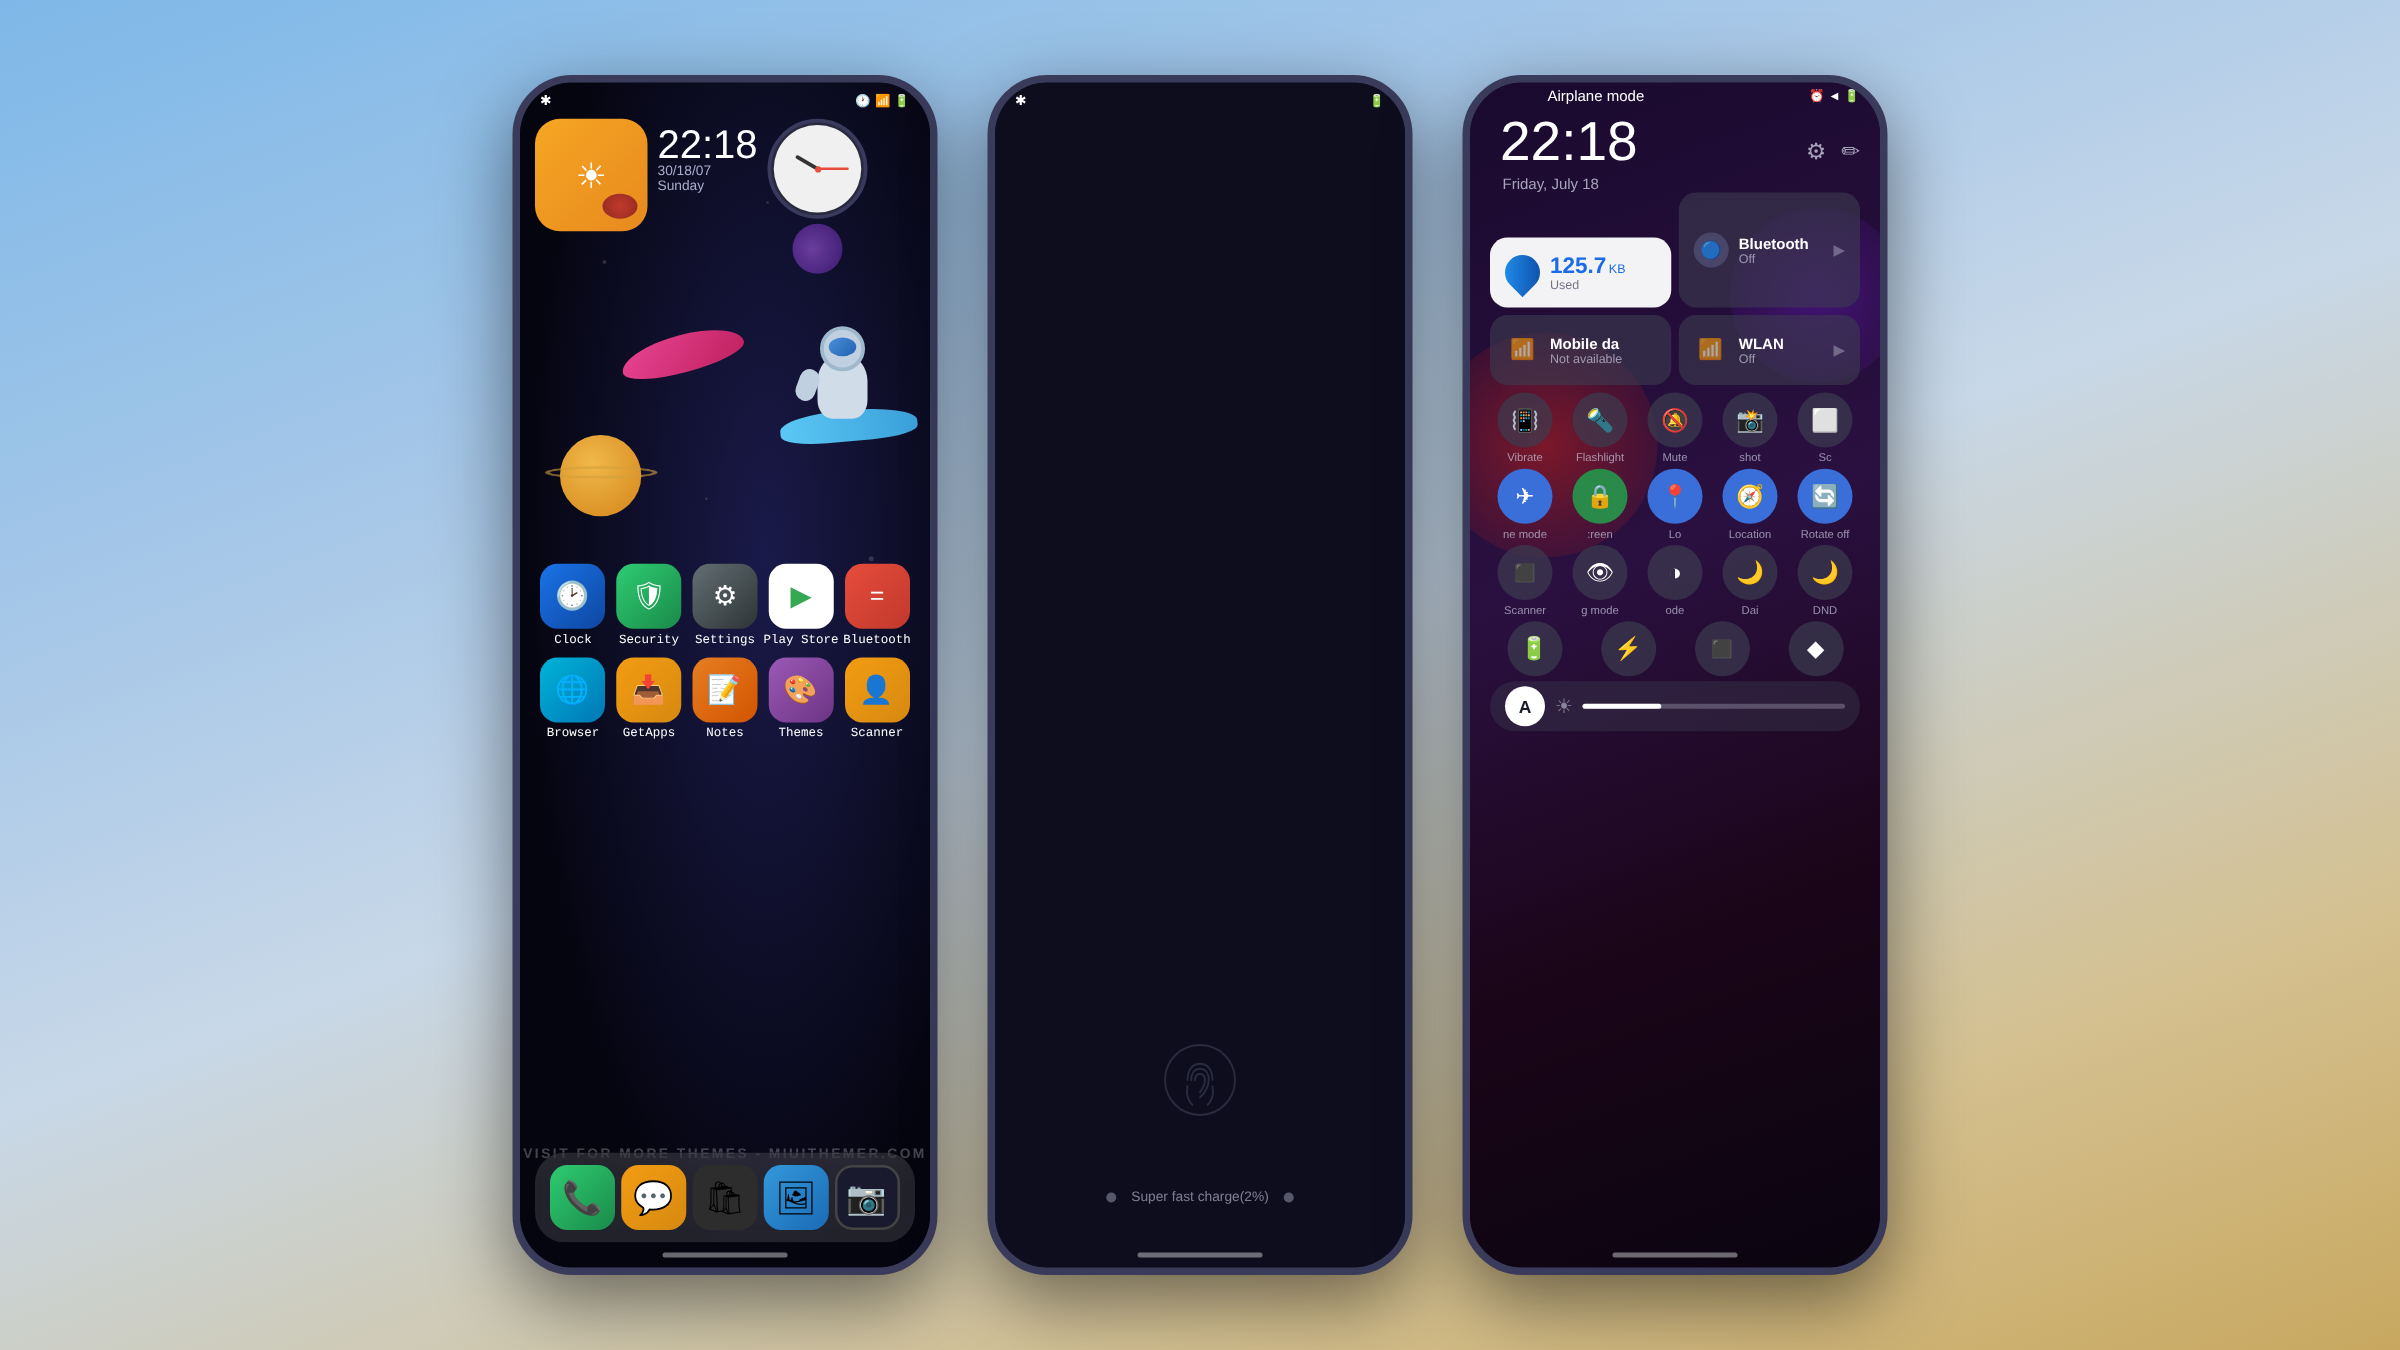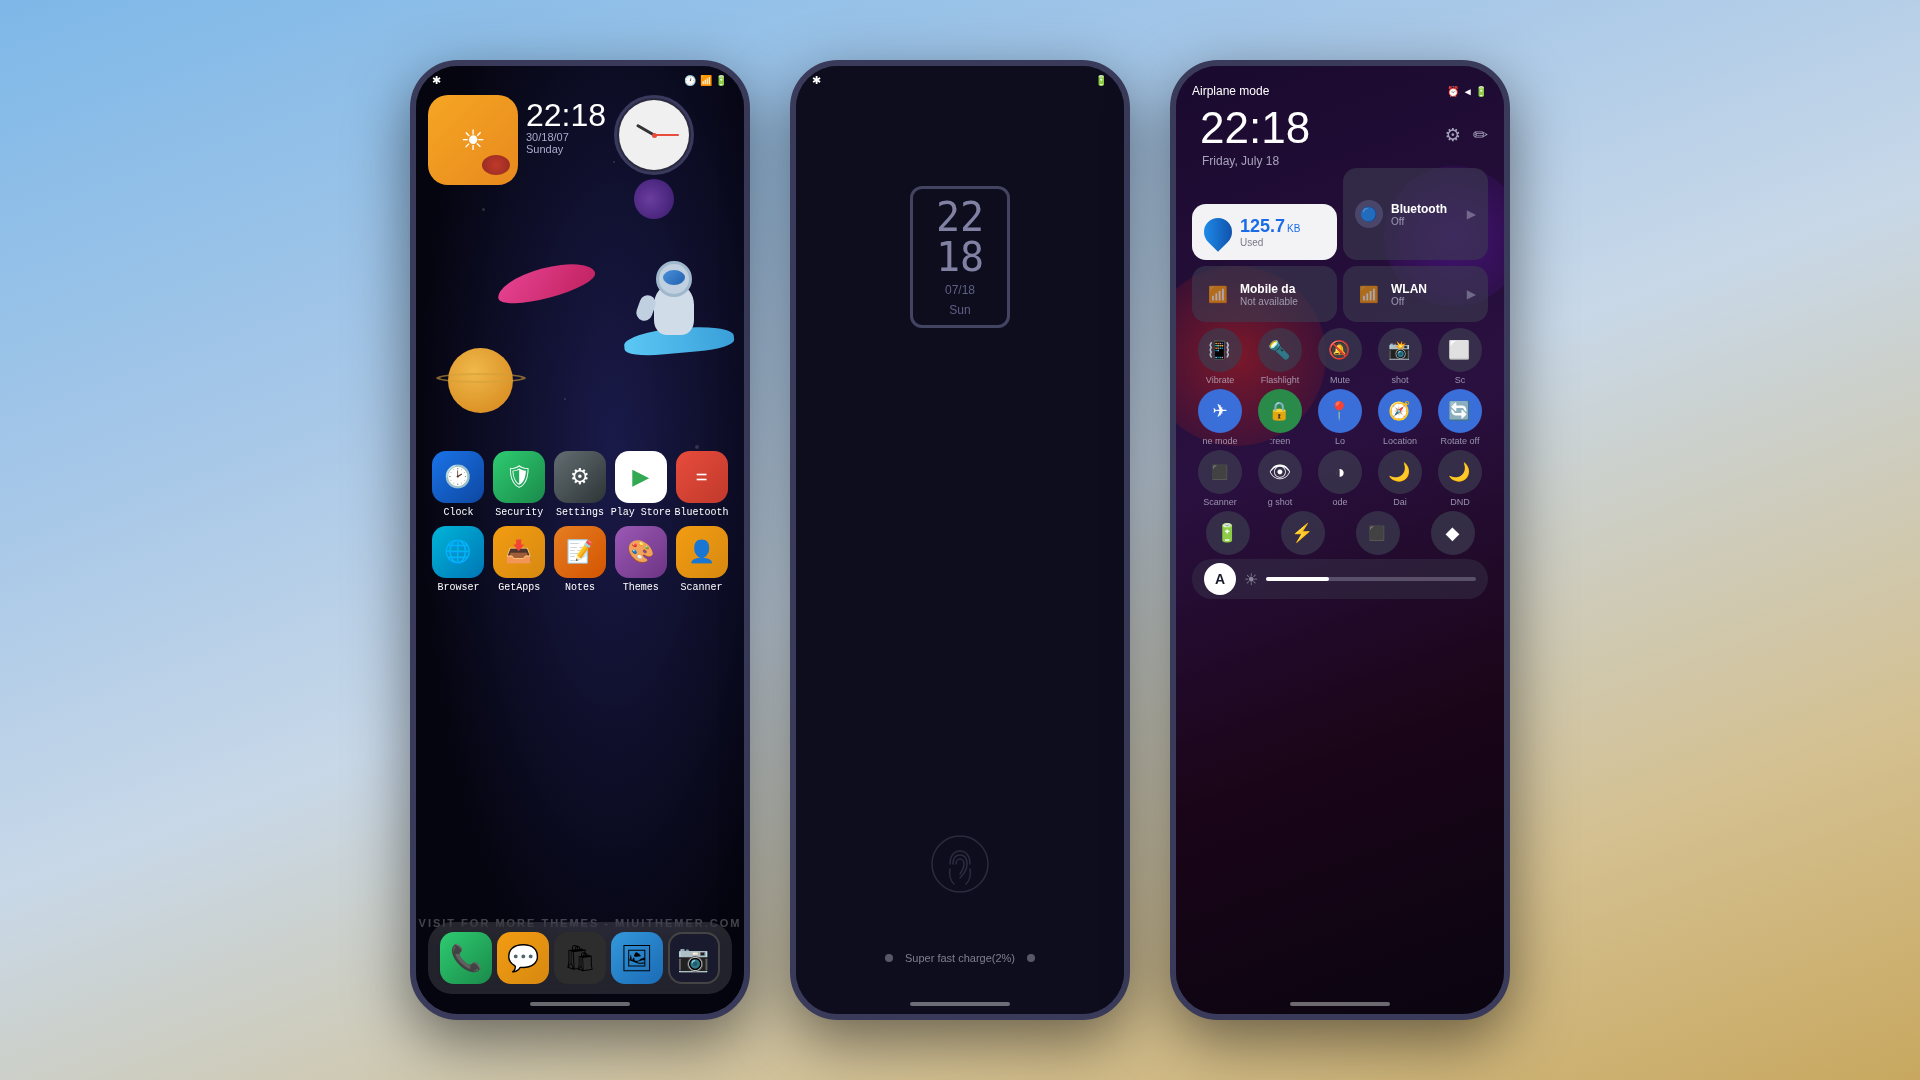--- a/index.html
+++ b/index.html
@@ -405,23 +405,24 @@
     .cc-container {
       position: relative;
       z-index: 5;
       padding: 0 8px;
     }
 
     .cc-status-bar {
       display: flex;
       justify-content: space-between;
       align-items: center;
-      padding: 18px 8px 4px;
+      padding: 4px 8px 4px;
       color: white;
       font-size: 11px;
+      margin-left: 46px;
     }
 
     .cc-airplane-label {
       color: white;
       font-size: 12px;
     }
 
     .cc-time-large {
       color: white;
       font-size: 44px;
@@ -767,28 +768,20 @@
   <div class="phone-screen">
     <div class="phone2-bg"></div>
 
     <div class="status-bar">
       <span>✱</span>
       <div class="status-icons">
         <span>🔋</span>
       </div>
     </div>
 
-    <div class="lock-clock">
-      <div class="lock-clock-display">
-        <div class="lock-time-hours">22</div>
-        <div class="lock-time-mins">18</div>
-        <div class="lock-date">07/18</div>
-        <div class="lock-date">Sun</div>
-      </div>
-    </div>
 
     <div class="fingerprint-icon">
       <svg class="fp-svg" viewBox="0 0 60 60" fill="none">
         <circle cx="30" cy="30" r="28" stroke="rgba(180,180,220,0.8)" stroke-width="1.5" fill="none"></circle>
         <path d="M20 30 C20 22 24 17 30 17 C36 17 40 22 40 30" stroke="rgba(180,180,220,0.8)" stroke-width="1.5" fill="none" stroke-linecap="round"></path>
         <path d="M23 30 C23 24 26 21 30 21 C34 21 37 24 37 30 C37 36 34 40 30 44" stroke="rgba(180,180,220,0.8)" stroke-width="1.5" fill="none" stroke-linecap="round"></path>
         <path d="M26 30 C26 27 28 25 30 25 C32 25 34 27 34 30 C34 34 32 37 30 40" stroke="rgba(180,180,220,0.8)" stroke-width="1.5" fill="none" stroke-linecap="round"></path>
         <path d="M20 35 C19 40 20 46 24 50" stroke="rgba(180,180,220,0.8)" stroke-width="1.5" fill="none" stroke-linecap="round"></path>
         <path d="M40 35 C41 40 40 46 36 50" stroke="rgba(180,180,220,0.8)" stroke-width="1.5" fill="none" stroke-linecap="round"></path>
       </svg>
@@ -926,21 +919,21 @@
         </div>
       </div>
 
       <div class="cc-quick-grid">
         <div class="cc-quick-btn">
           <div class="cc-quick-circle" style="font-size:14px;">⬛</div>
           <span class="cc-quick-label">Scanner</span>
         </div>
         <div class="cc-quick-btn">
           <div class="cc-quick-circle">👁</div>
-          <span class="cc-quick-label">g shot</span>
+          <span class="cc-quick-label">g mode</span>
         </div>
         <div class="cc-quick-btn">
           <div class="cc-quick-circle">◑</div>
           <span class="cc-quick-label">ode</span>
         </div>
         <div class="cc-quick-btn">
           <div class="cc-quick-circle">🌙</div>
           <span class="cc-quick-label">Dai</span>
         </div>
         <div class="cc-quick-btn">

